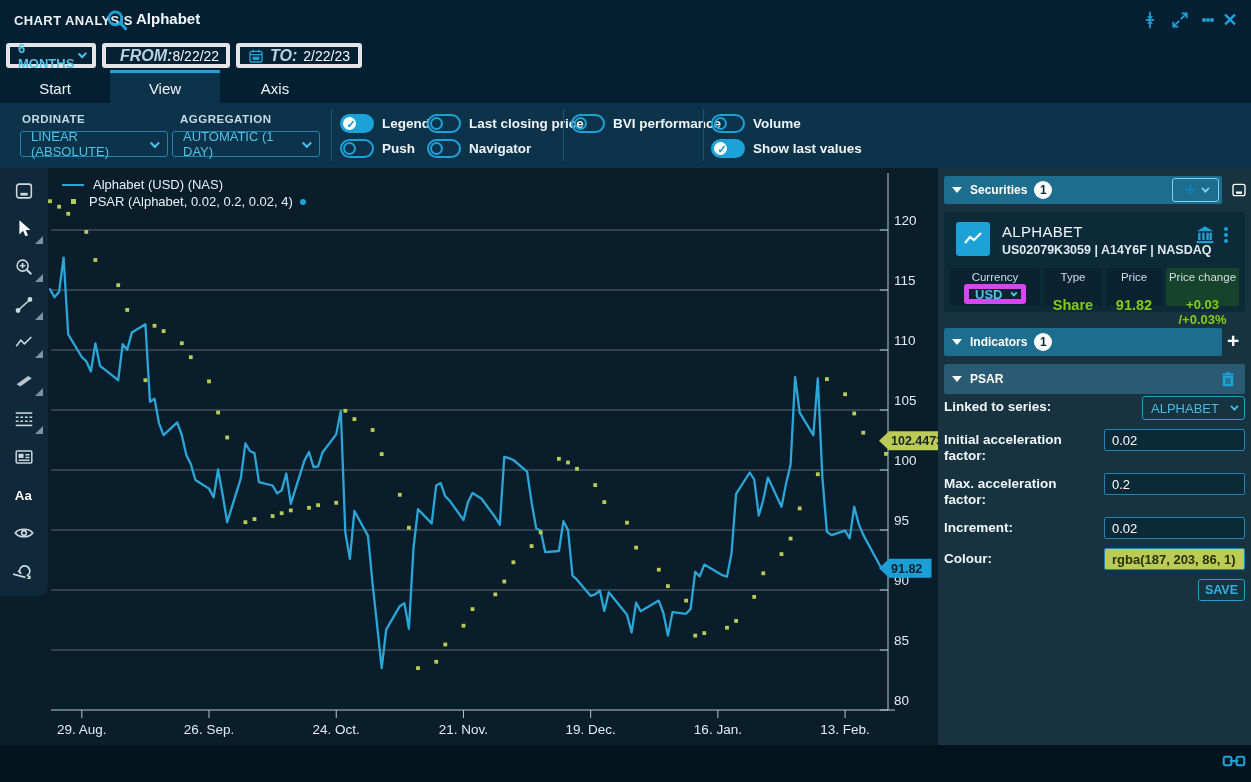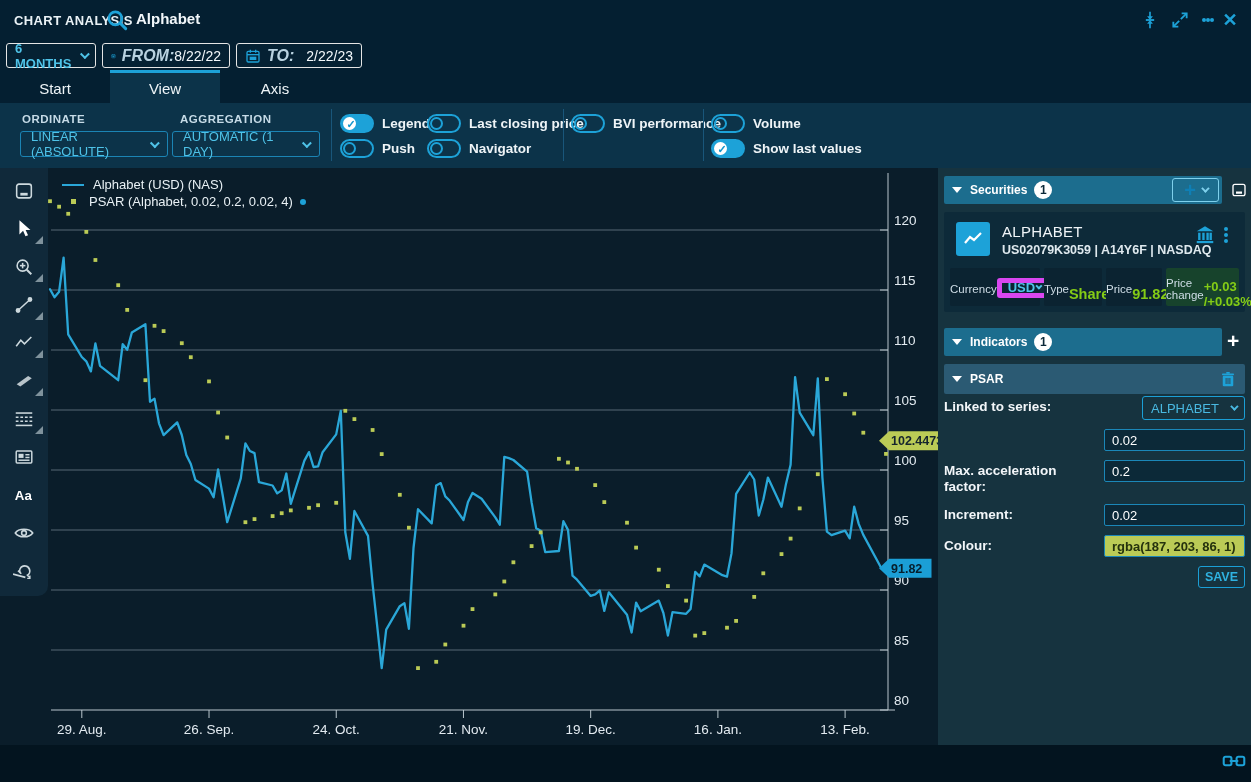--- a/index.html
+++ b/index.html
@@ -12,21 +12,21 @@
   #titlebar { left:0; top:0; width:1251px; height:40px; background:#041f31; }
   #app-title { left:14px; top:13px; font-size:13px; font-weight:bold; color:#eaf2f6; letter-spacing:.4px; }
   #search-icon { left:104px; top:7px; }
   #search-value { left:136px; top:10px; font-size:15px; color:#f2f7fa; font-weight:bold; }
   .winbtn { top:8px; width:24px; height:24px; display:flex; align-items:center; justify-content:center; cursor:pointer; }
   #btn-compress { left:1138px; } #btn-expand { left:1168px; } #btn-menu { left:1196px; } #btn-close { left:1218px; }
   #btn-close .x { color:#1da2d8; font-size:18px; font-weight:bold; }
   .kebab i { display:block; width:4px; height:4px; border-radius:50%; background:#1da2d8; margin:2px 0; }
 
   #controls { left:0; top:40px; width:1251px; height:30px; background:#041f31; }
-  .ctrl-box { position:absolute; top:3px; height:25px; border:1px solid #e5e5e5; border-radius:3px;
+  .ctrl-box { position:absolute; top:3px; height:25px; border:4px solid #e5e5e5; border-radius:3px;
               display:flex; align-items:center; padding:0 8px; background:rgba(6,40,60,.25); cursor:pointer; }
   #range-box { left:6px; width:90px; justify-content:space-between; }
   #range-box span { color:#4fc3e8; font-size:13px; font-weight:bold; }
   #from-box { left:102px; width:128px; } #to-box { left:236px; width:126px; }
   .date-lbl { color:#b9d2e0; font-size:16px; font-style:italic; font-weight:bold; margin-left:6px; }
   .date-val { color:#f3f8fb; font-size:14px; margin-left:auto; }
   .chev { width:7px; height:7px; border-right:2px solid #4fc3e8; border-bottom:2px solid #4fc3e8;
           transform:rotate(45deg) translateY(-2px); display:inline-block; }
 
   #tabsrow { left:0; top:70px; width:1251px; height:33px; background:#041f31; display:flex; }
@@ -82,21 +82,21 @@
   #ind-add { position:absolute; left:283px; top:1px; color:#fff; font-size:21px; font-weight:bold; cursor:pointer; }
 
   #security-card { position:absolute; left:6px; top:44px; width:301px; height:100px; background:#0d2a39; border-radius:2px; }
   #sec-chart-ico { position:absolute; left:12px; top:10px; width:34px; height:34px; background:#1da2d8;
                    border-radius:3px; display:flex; align-items:center; justify-content:center; }
   #sec-name { position:absolute; left:58px; top:11px; color:#f0f5f8; font-size:15px; letter-spacing:.3px; }
   #sec-id { position:absolute; left:58px; top:31px; color:#dfe9ee; font-size:12.5px; font-weight:bold; }
   #bank-icon { position:absolute; left:250px; top:12px; cursor:pointer; }
   #sec-menu { position:absolute; left:280px; top:13px; cursor:pointer; }
   .cell { position:absolute; top:56px; height:38px; background:#0b2331; border-radius:2px;
-          display:flex; flex-direction:row; align-items:center; }
+          display:flex; flex-direction:column; align-items:center;text-align:center; }
   .cell-lbl { color:#cfdde6; font-size:11.5px; margin-top:3px; }
   .cell-val { color:#84cc16; font-size:14.5px; font-weight:bold; margin-top:14px; }
   #cell-currency { left:6px; width:90px; } #cell-type { left:100px; width:58px; }
   #cell-price { left:162px; width:56px; } #cell-change { left:222px; width:73px; background:#17432c; }
   #cell-change .cell-val { font-size:13px; }
   #usd-dd { margin-top:1px; width:62px; height:20px; border:5px solid #d946ef; border-radius:3px;
             display:flex; align-items:center; justify-content:space-between; padding:0 6px; cursor:pointer; }
   #usd-dd span { color:#4fc3e8; font-size:13px; font-weight:bold; }
   #usd-dd .chev { border-color:#4fc3e8; width:5px; height:5px; }
 
@@ -560,20 +560,21 @@
 
     <div id="psar-body">
       <div class="f-row">
         <div class="f-lbl">Linked to series:</div>
         <div id="linked-dd">
           <span>ALPHABET</span>
             <i class="chev"></i>
         </div>
       </div>
       <div class="f-row">
+        <div class="f-lbl">Initial acceleration factor:</div>
         <input class="f-inp" value="0.02" style="">
       </div>
       <div class="f-row">
         <div class="f-lbl">Max. acceleration factor:</div>
         <input class="f-inp" value="0.2" style="">
       </div>
       <div class="f-row">
         <div class="f-lbl">Increment:</div>
         <input class="f-inp" value="0.02" style="">
       </div>

